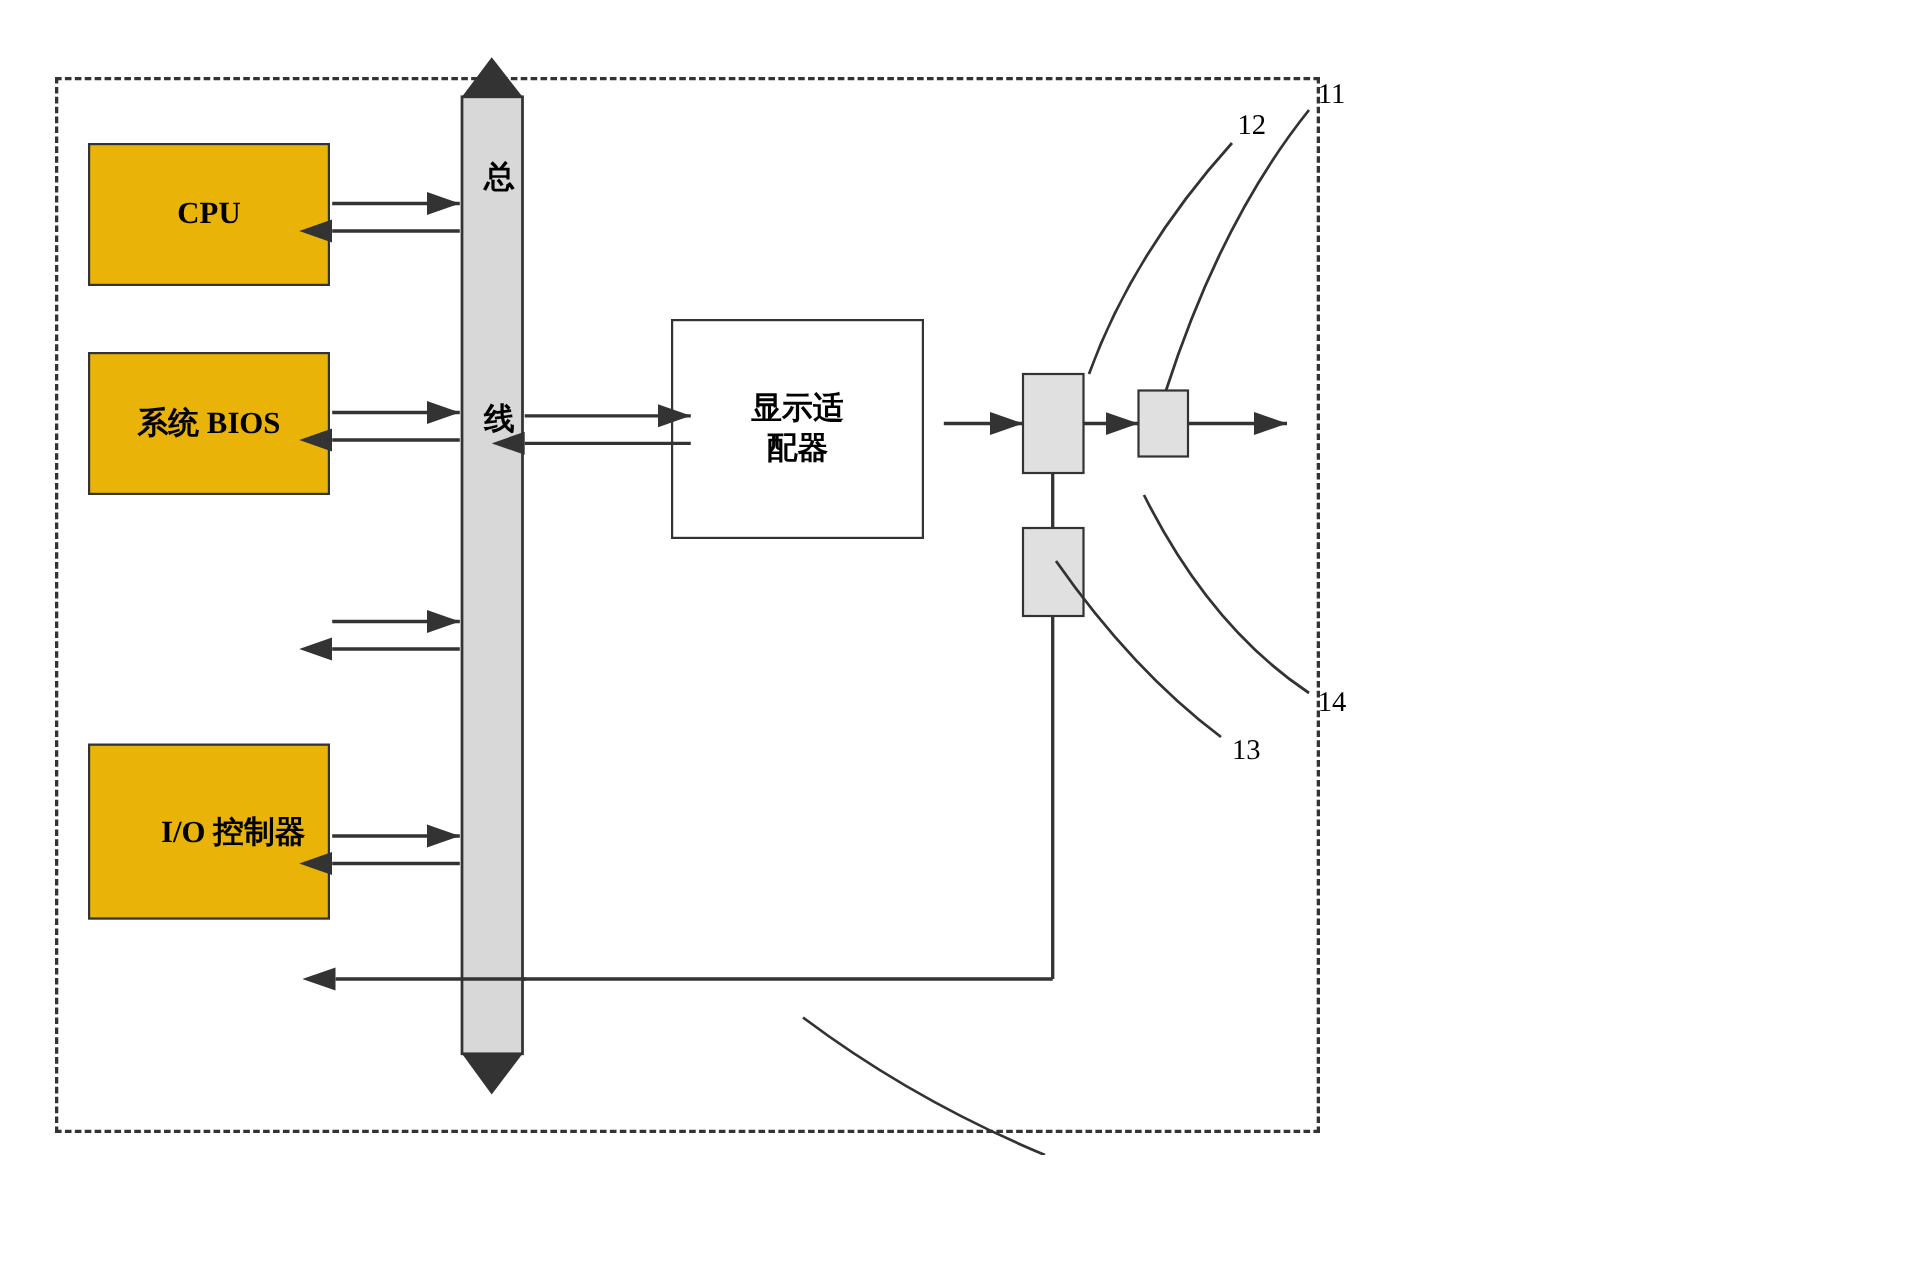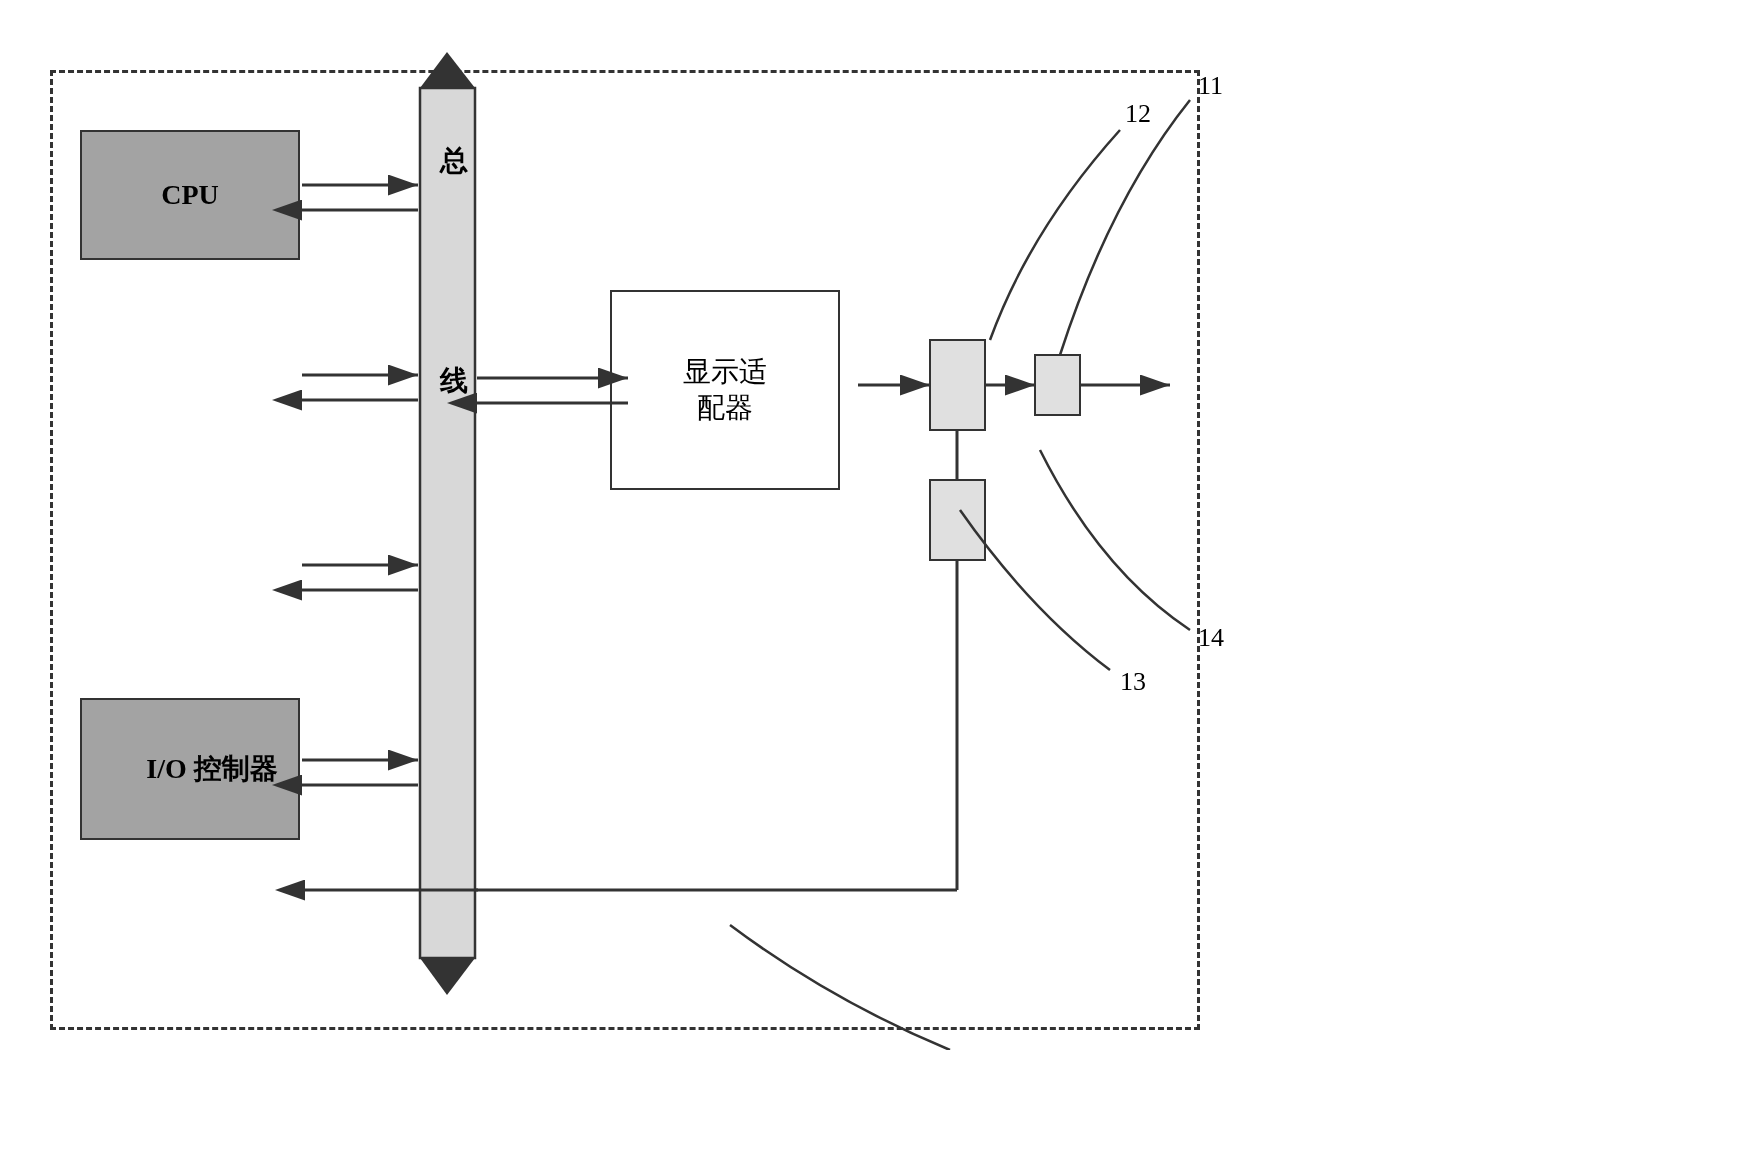--- a/index.html
+++ b/index.html
@@ -26,21 +26,21 @@
       top: 20px;
       left: 20px;
       width: 1150px;
       height: 960px;
       border: 3px dashed #333;
     }
 
     
     .component-box {
       position: absolute;
-      background: #a3a3a3;
+      background: #eab308;
       border: 2px solid #333;
       display: flex;
       align-items: center;
       justify-content: center;
       font-size: 28px;
       font-weight: bold;
     }
 
     .cpu-box {
       left: 50px;
@@ -58,40 +58,40 @@
 
     .mem-box {
       left: 50px;
       top: 460px;
       width: 220px;
       height: 130px;
     }
 
     .io-box {
       left: 50px;
-      top: 648px;
-      width: 220px;
-      height: 142px;
+      top: 626px;
+      width: 220px;
+      height: 160px;
       padding-left: 44px;
     }
 
     
     .adapter-box {
       position: absolute;
       left: 580px;
       top: 240px;
       width: 230px;
       height: 200px;
       border: 2px solid #333;
       background: #fff;
       display: flex;
       align-items: center;
       justify-content: center;
       font-size: 28px;
-      font-weight: normal;
+      font-weight: bold;
       text-align: center;
       line-height: 1.3;
     }
 
     
     svg.arrows {
       position: absolute;
       top: 0;
       left: 0;
       width: 1700px;
@@ -104,20 +104,23 @@
 <body>
 
 <div class="diagram-container">
 
   <div class="main-box"></div>
 
   <div class="component-box cpu-box">
     <span>CPU</span>
   </div>
 
+  <div class="component-box bios-box">
+    <span>系统 BIOS</span>
+  </div>
 
 
   <div class="component-box io-box">
     <span>I/O 控制器</span>
   </div>
 
   <div class="adapter-box">
     <span>显示适<br>配器</span>
   </div>
 

